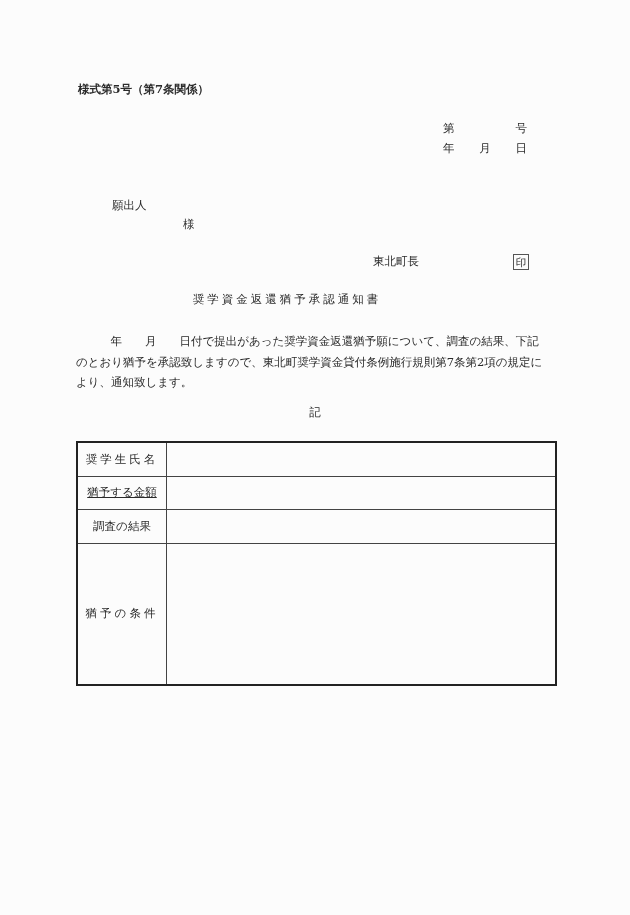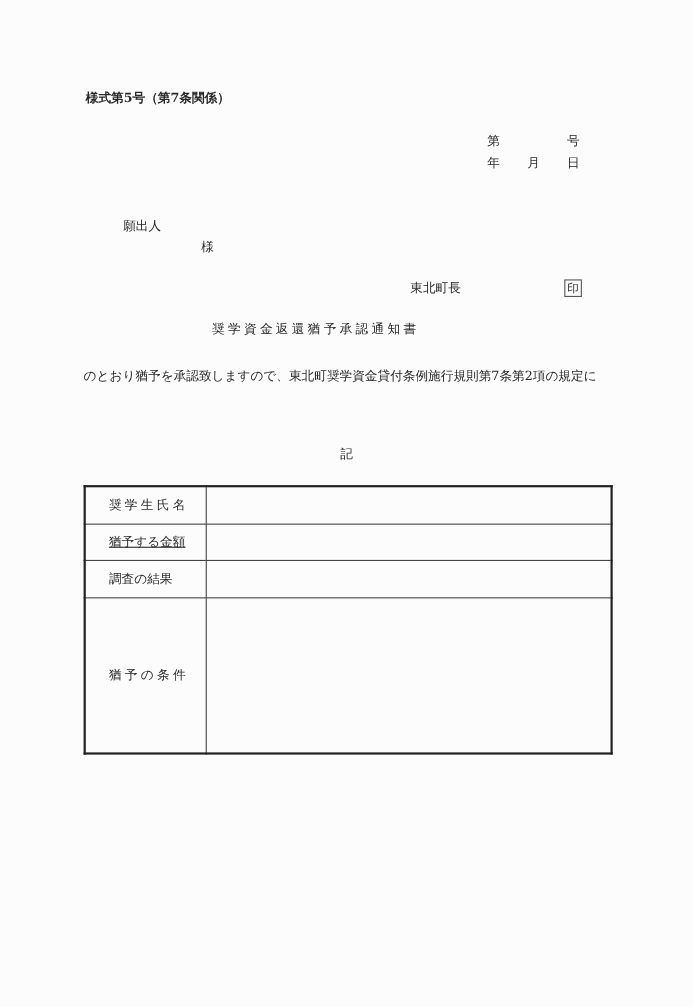--- a/index.html
+++ b/index.html
@@ -35,21 +35,21 @@
   .body-text .ln { display: block; white-space: nowrap; }
   .ki { left: 0; width: 630px; top: 407px; text-align: center; }
   table.form {
     position: absolute; left: 76px; top: 441px;
     width: 481px; height: 216px;
     border-collapse: collapse;
     border: 2px solid #222;
   }
   table.form td { border: 1px solid #444; padding: 0; }
   table.form td.label {
-    width: 88px; text-align: left; font-size: 11.5px; padding-left: 21px;
+    width: 88px; text-align: center; font-size: 11.5px;
   }
   td.spaced { letter-spacing: 3px; }
   tr.r1 { height: 34px; } tr.r2 { height: 33px; text-decoration: underline; } tr.r3 { height: 34px; } tr.r4 { height: 142px; }
 </style>
 </head>
 <body>
 
 <div class="abs form-no">様式第5号（第7条関係）</div>
 
 <div class="abs no-line">
@@ -65,21 +65,23 @@
 
 <div class="abs applicant">願出人</div>
 <div class="abs sama">様</div>
 
 <div class="abs mayor">東北町長</div>
 <div class="abs seal">印</div>
 
 <div class="abs title">奨学資金返還猶予承認通知書</div>
 
 <div class="body-text">
+  <span class="ln">　　　年　　月　　日付で提出があった奨学資金返還猶予願について、調査の結果、下記</span>
   <span class="ln">のとおり猶予を承認致しますので、東北町奨学資金貸付条例施行規則第7条第2項の規定に</span>
+  <span class="ln">より、通知致します。</span>
 </div>
 
 <div class="abs ki">記</div>
 
 <table class="form">
   <tbody>
       <tr class="r1">
     <td class="label spaced">奨学生氏名</td>
     <td></td>
   </tr>

